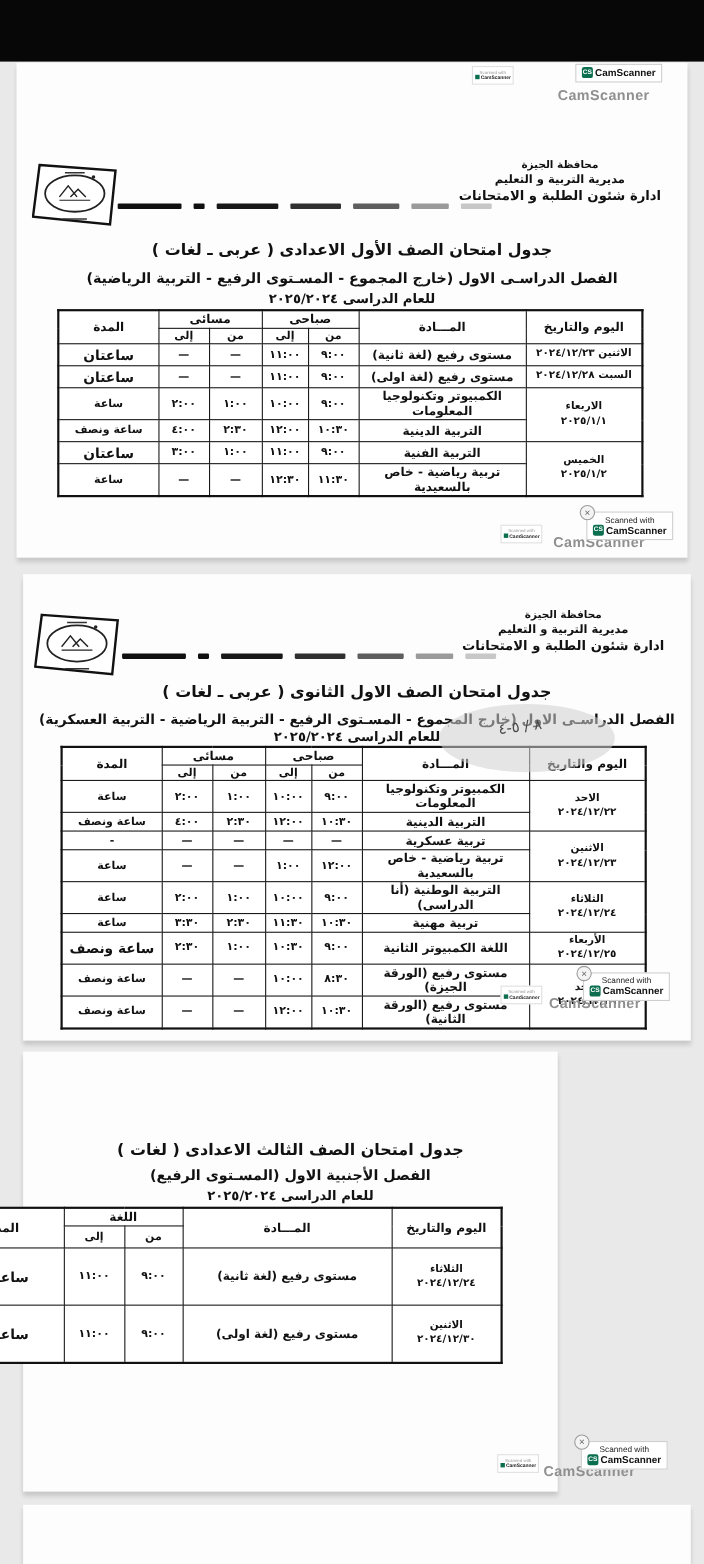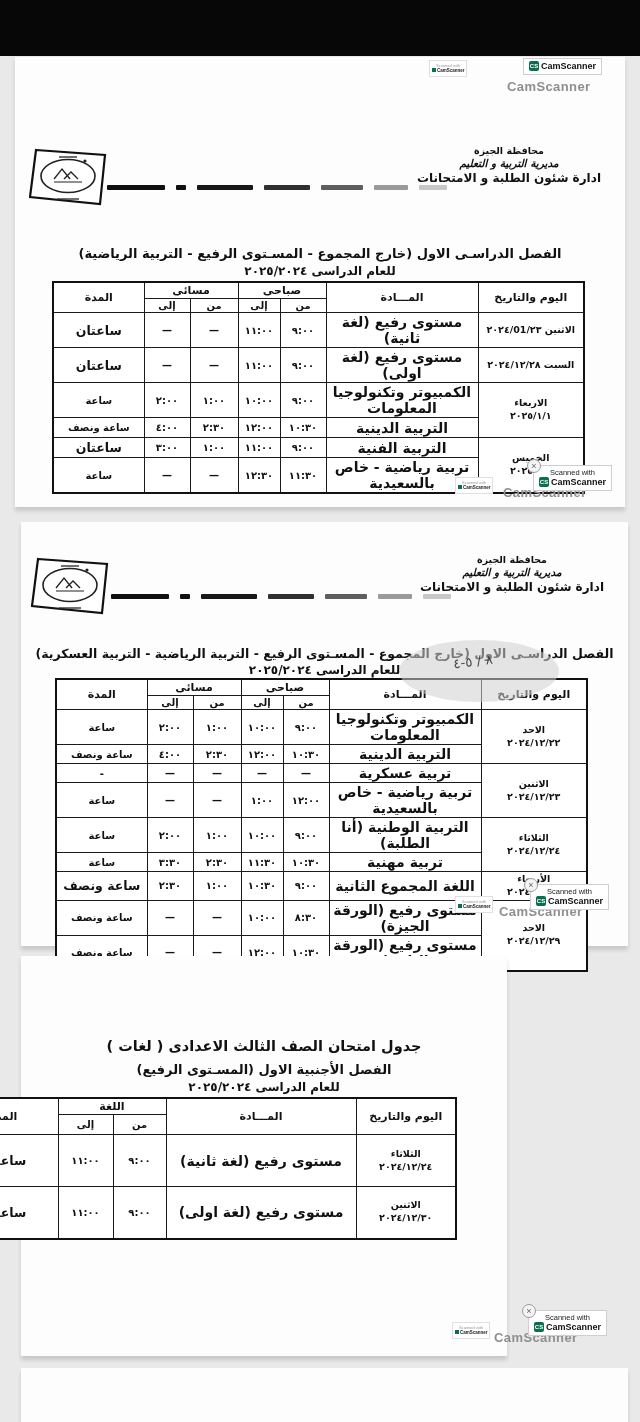--- a/index.html
+++ b/index.html
@@ -10,40 +10,40 @@
   }
   .black-band { position:absolute; top:0; left:0; width:640px; height:56px; background:#070707; }
   .page {
     position:absolute; background:#fdfdfd; direction:rtl;
     box-shadow:0 4px 4px rgba(0,0,0,0.14);
   }
   
   .stamp { position:absolute; }
   .lh-text { position:absolute; text-align:center; font-weight:bold; line-height:1.28; }
   .lh-text .l1 { font-size:9.5px; }
-  .lh-text .l2 { font-size:10.5px;font-style:italic; }
+  .lh-text .l2 { font-size:10.5px; }
   .lh-text .l3 { font-size:12px; letter-spacing:0.3px; }
   .dashline { position:absolute; display:flex; direction:ltr; align-items:center; gap:11px; }
   .dashline i { display:block; height:5px; border-radius:1px; }
   
   .doc-title, .doc-sub, .doc-year { position:absolute; width:100%; text-align:center; font-weight:bold; }
   .doc-title { font-size:14.5px; }
   .doc-sub   { font-size:13px; }
   .doc-year  { font-size:12px; }
   
   table { border-collapse:collapse; direction:rtl; position:absolute; table-layout:fixed; background:#fff; }
   th, td { border:1px solid #1b1b1b; text-align:center; vertical-align:middle; font-weight:bold; padding:1px 2px; }
   table { border:2px solid #111; }
   th { font-size:11px; }
   th.sub { font-size:10px; }
   td { font-size:10px; height:20px; }
   .t2 td { height:17px; }
   .t3 td { height:52px; }
   td.day { font-size:9.5px; line-height:1.35; }
-  td.subj { font-size:14px; }
+  td.subj { font-size:11px; }
   td.time { font-size:10px; }
   td.dur { font-size:10px; }
   td.durbig { font-size:12.5px; }
   .cs-ghost { position:absolute; direction:ltr; color:#8f8f8f; font-size:13px; letter-spacing:0.4px; font-weight:bold; z-index:1; font-family:"Liberation Sans", sans-serif; white-space:nowrap; }
   .cs-badge { position:absolute; direction:ltr; background:#fff; border:1px solid #cfcfcf; padding:2px 5px 3px 5px; z-index:2; font-family:"Liberation Sans", sans-serif; }
   .cs-badge .l1 { font-size:7.5px; color:#1d1d1d; text-align:center; line-height:1.2; }
   .cs-row { display:flex; align-items:center; gap:2px; justify-content:center; }
   .cs-ico { width:10px; height:10px; border-radius:2px; color:#fff; font-size:6px; font-weight:bold; display:flex; align-items:center; justify-content:center; }
   .cs-word { font-size:9px; font-weight:bold; color:#101010; white-space:nowrap; }
   .cs-close { position:absolute; top:-7px; left:-7px; width:14px; height:14px; border-radius:50%; background:#f4f4f4; border:1px solid #9c9c9c; color:#666; font-size:9px; line-height:12px; text-align:center; z-index:3; cursor:pointer; }
@@ -93,20 +93,21 @@
   <div class="dashline" style="left:92px; top:128px;">
     <i style="width:58px;background:#101010;"></i>
       <i style="width:10px;background:#101010;"></i>
     <i style="width:56px;background:#181818;"></i>
       <i style="width:46px;background:#303030;"></i>
     <i style="width:42px;background:#5e5e5e;"></i>
       <i style="width:34px;background:#9a9a9a;"></i>
     <i style="width:28px;background:#c7c7c7;"></i>
   </div>
 
+  <div class="doc-title" style="top:163px;">جدول امتحان الصف الأول الاعدادى ( عربى ـ لغات )</div>
   <div class="doc-sub" style="top:189px;">الفصل الدراسـى الاول  (خارج المجموع - المسـتوى الرفيع - التربية الرياضية)</div>
   <div class="doc-year" style="top:207px;">للعام الدراسى ٢٠٢٥/٢٠٢٤</div>
 
   <table class="t1" style="top:224px; right:40px; width:531px;">
     <colgroup>
         <col style="width:106px">
         <col style="width:152px">
         <col style="width:46px">
         <col style="width:42px">
         <col style="width:48px">
@@ -123,21 +124,21 @@
       </tr>
       <tr>
         <th class="sub">من</th>
         <th class="sub">إلى</th>
         <th class="sub">من</th>
         <th class="sub">إلى</th>
       </tr>
     </thead>
     <tbody>
         <tr>
-          <td class="day">الاثنين ٢٠٢٤/01/٢٣</td>
+          <td class="day">الاثنين ٢٠٢٤/١٢/٢٣</td>
           <td class="subj">مستوى رفيع (لغة ثانية)</td>
           <td class="time">٩:٠٠</td>
           <td class="time">١١:٠٠</td>
           <td class="time">—</td>
           <td class="time">—</td>
           <td class="durbig">ساعتان</td>
         </tr>
         <tr>
           <td class="day">السبت ٢٠٢٤/١٢/٢٨</td>
           <td class="subj">مستوى رفيع (لغة اولى)</td>
@@ -220,20 +221,21 @@
   <div class="dashline" style="left:90px; top:72px;">
     <i style="width:58px;background:#101010;"></i>
       <i style="width:10px;background:#101010;"></i>
     <i style="width:56px;background:#181818;"></i>
       <i style="width:46px;background:#303030;"></i>
     <i style="width:42px;background:#5e5e5e;"></i>
       <i style="width:34px;background:#9a9a9a;"></i>
     <i style="width:28px;background:#c7c7c7;"></i>
   </div>
 
+  <div class="doc-title" style="top:100px;">جدول امتحان الصف الاول الثانوى ( عربى ـ لغات )</div>
   <div class="doc-sub" style="top:124px; font-size:12.5px;">الفصل الدراسـى الاول  (خارج المجموع - المسـتوى الرفيع - التربية الرياضية - التربية العسكرية)</div>
   <div class="doc-year" style="top:141px;">للعام الدراسى ٢٠٢٥/٢٠٢٤</div>
 
   <div class="wmark" style="left:378px; top:118px; width:160px; height:62px;"></div>
   <div class="handwrite" style="left:432px; top:131px;">٨ / ٥-٤</div>
 
   <table class="t2" style="top:156px; right:40px; width:531px;">
     <colgroup>
         <col style="width:106px">
         <col style="width:152px">
@@ -288,38 +290,38 @@
         <tr>
           <td class="subj">تربية رياضية - خاص بالسعيدية</td>
           <td class="time">١٢:٠٠</td>
           <td class="time">١:٠٠</td>
           <td class="time">—</td>
           <td class="time">—</td>
           <td class="dur">ساعة</td>
         </tr>
         <tr>
           <td rowspan="2" class="day">الثلاثاء<br>٢٠٢٤/١٢/٢٤</td>
-          <td class="subj">التربية الوطنية (أنا الطلبة)</td>
+          <td class="subj">التربية الوطنية (أنا الدراسى)</td>
           <td class="time">٩:٠٠</td>
           <td class="time">١٠:٠٠</td>
           <td class="time">١:٠٠</td>
           <td class="time">٢:٠٠</td>
           <td class="dur">ساعة</td>
         </tr>
         <tr>
           <td class="subj">تربية مهنية</td>
           <td class="time">١٠:٣٠</td>
           <td class="time">١١:٣٠</td>
           <td class="time">٢:٣٠</td>
           <td class="time">٣:٣٠</td>
           <td class="dur">ساعة</td>
         </tr>
         <tr>
           <td class="day">الأربعاء<br>٢٠٢٤/١٢/٢٥</td>
-          <td class="subj">اللغة المجموع الثانية</td>
+          <td class="subj">اللغة الكمبيوتر الثانية</td>
           <td class="time">٩:٠٠</td>
           <td class="time">١٠:٣٠</td>
           <td class="time">١:٠٠</td>
           <td class="time">٢:٣٠</td>
           <td class="durbig">ساعة ونصف</td>
         </tr>
         <tr>
           <td rowspan="2" class="day">الاحد<br>٢٠٢٤/١٢/٢٩</td>
           <td class="subj">مستوى رفيع (الورقة الجيزة)</td>
           <td class="time">٨:٣٠</td>

